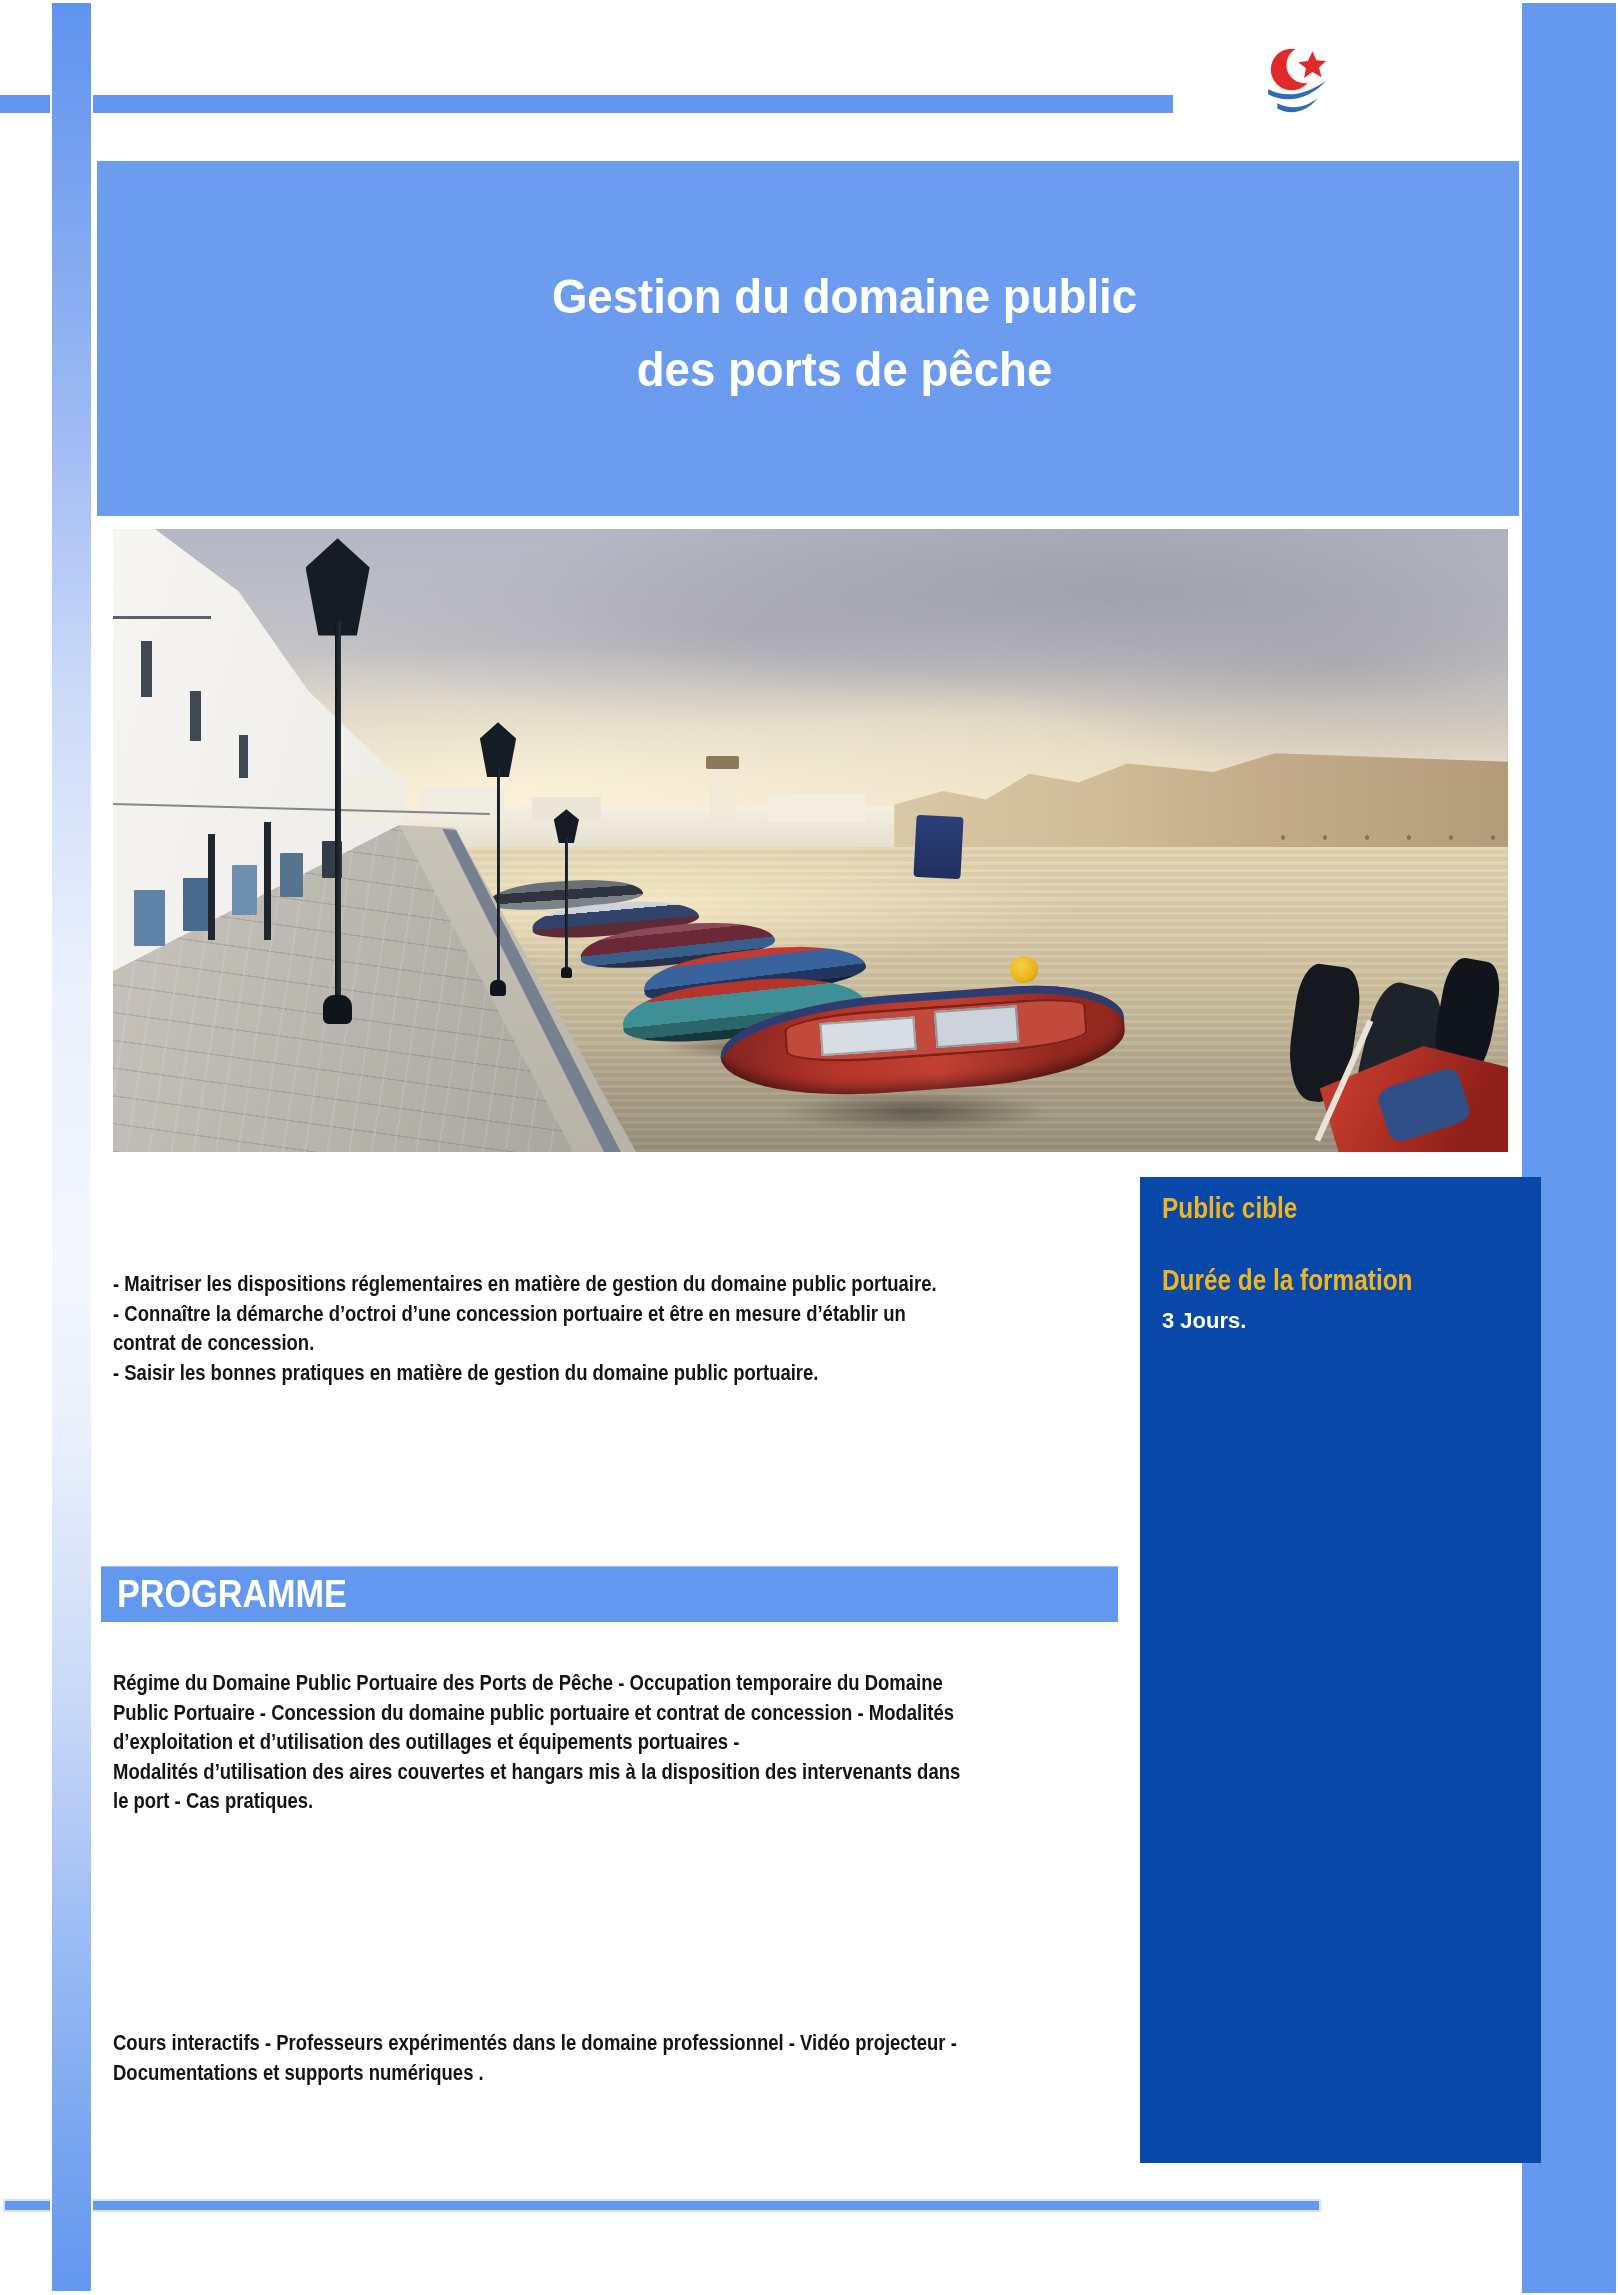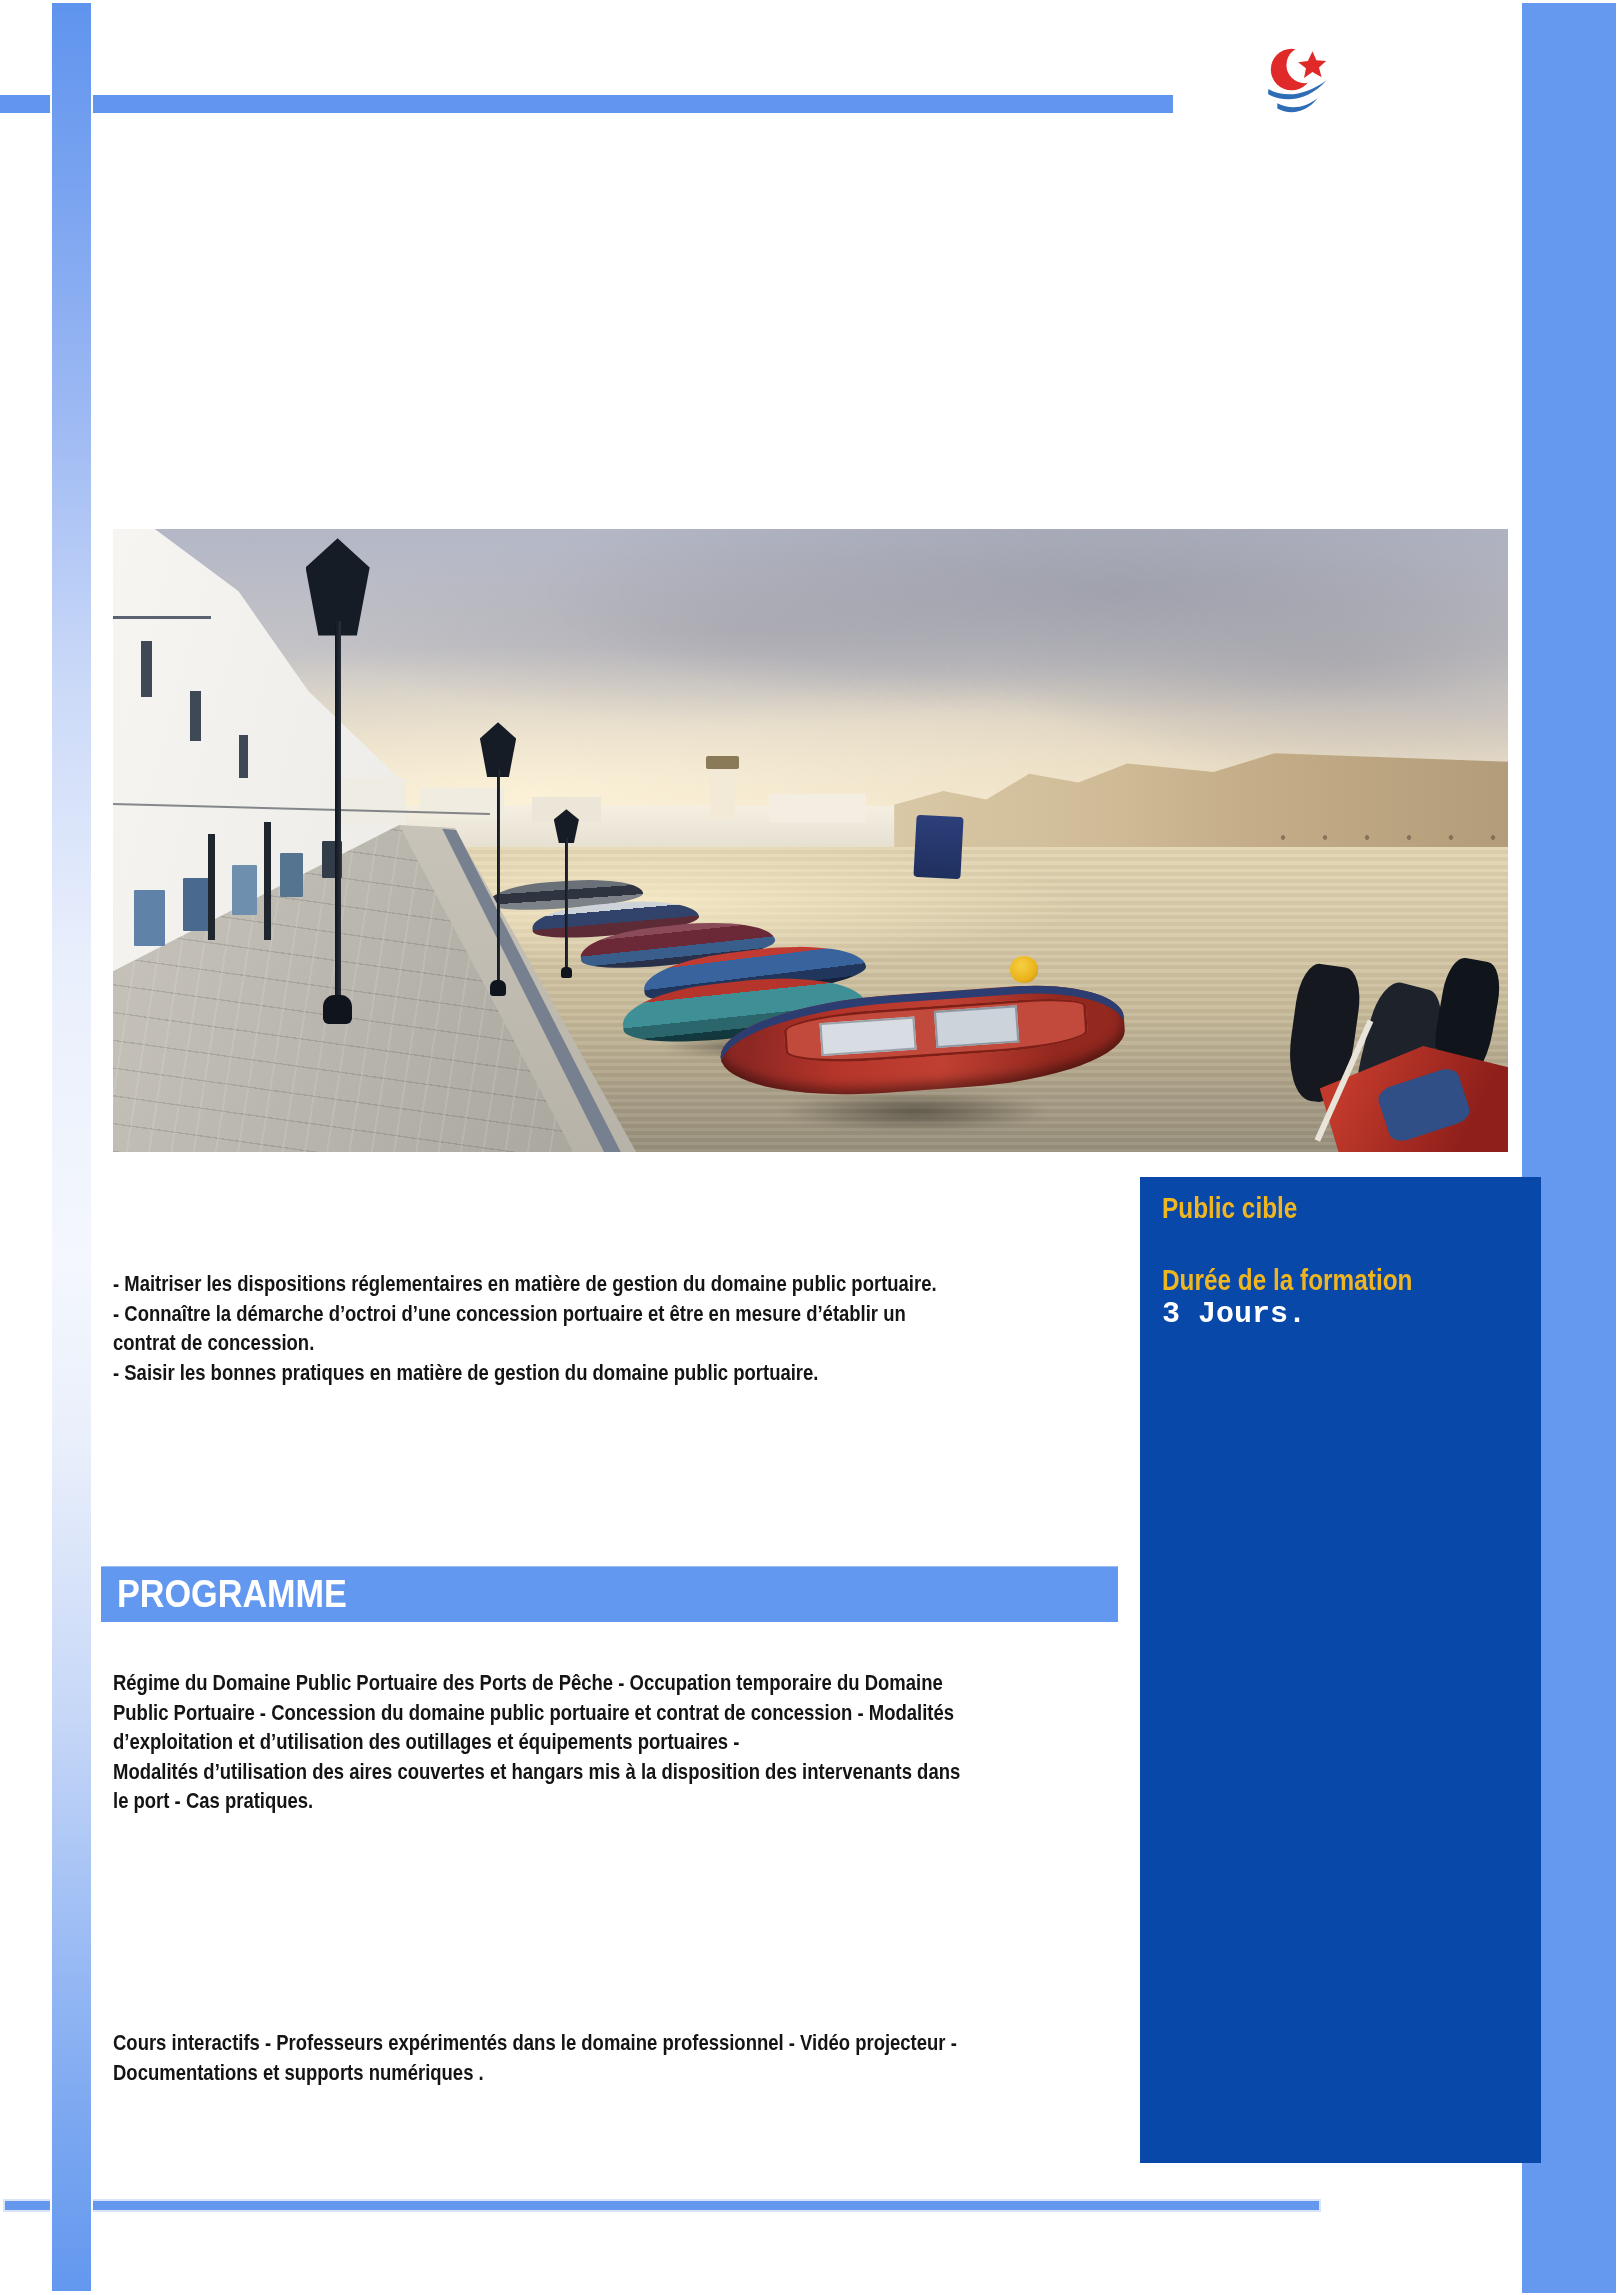--- a/index.html
+++ b/index.html
@@ -44,21 +44,21 @@
   .txt-moyens{top:2004px;}
   
   .sidebar{
     position:absolute;left:1140px;top:1177px;width:401px;height:986px;background:#0848a8;
     box-sizing:border-box;padding:11.8px 6.5px 0 22px;color:#fff;
   }
   .side-h{color:#f0b622;font-size:29px;line-height:38px;white-space:nowrap;transform:scaleX(.84);transform-origin:0 0;}
   .side-body{margin-top:5.2px;}
   .side-body .ln{font-size:22px;line-height:29px;white-space:nowrap;transform:scaleX(.8);transform-origin:0 0;}
   .side-h2{margin-top:34px;}
-  .side-duration{margin-top:0;font-size:30px;line-height:31px;white-space:nowrap;font-family:Liberation Mono, monospace;}
+  .side-duration{margin-top:6px;font-size:22px;line-height:31px;white-space:nowrap;}
   
   .photo{position:absolute;left:113px;top:529px;width:1395px;height:623px;overflow:hidden;background:#c7c6c9;}
   .photo *{position:absolute;}
   .sky{left:0;top:0;right:0;height:54%;
     background:
       radial-gradient(60% 55% at 72% 18%, rgba(138,140,152,.55), transparent 70%),
       radial-gradient(45% 40% at 45% 30%, rgba(160,158,168,.45), transparent 70%),
       radial-gradient(36% 45% at 88% 40%, rgba(150,148,158,.4), transparent 70%),
       radial-gradient(70% 60% at 30% 80%, rgba(252,242,216,.95), transparent 75%),
       radial-gradient(50% 45% at 70% 72%, rgba(238,224,194,.6), transparent 70%),
@@ -173,20 +173,26 @@
         <rect x="0" y="0" width="106" height="120" fill="#fff"></rect>
         <circle cx="64" cy="33" r="28" fill="#000"></circle>
       </mask>
     </defs>
     <circle cx="44" cy="40" r="32" fill="#e02a2a" mask="url(#crescentMask)"></circle>
     <path fill="#e02a2a" d="M76 12 l6 14 15 1 -11 10 4 15 -14 -8 -13 9 3 -15 -12 -9 15 -2 z"></path>
     <path d="M8 70 C 34 84, 66 80, 98 56 C 70 88, 34 92, 8 78 Z" fill="#2e6db6"></path>
     <path d="M22 92 C 42 102, 64 100, 84 84 C 66 108, 40 110, 22 100 Z" fill="#2e6db6"></path>
   </svg>
 
+  <div class="title-block">
+    <div class="title-text">
+      <div class="title-line">Gestion du domaine public</div>
+      <div class="title-line">des ports de pêche</div>
+    </div>
+  </div>
 
   <div class="photo">
     <div class="sky"></div>
     <div class="farstrip"></div>
     <div class="fw1"></div>
     <div class="fw2"></div>
     <div class="fw3"></div>
     <div class="minaret">
         <div class="minaret-cap"></div>
       </div>

